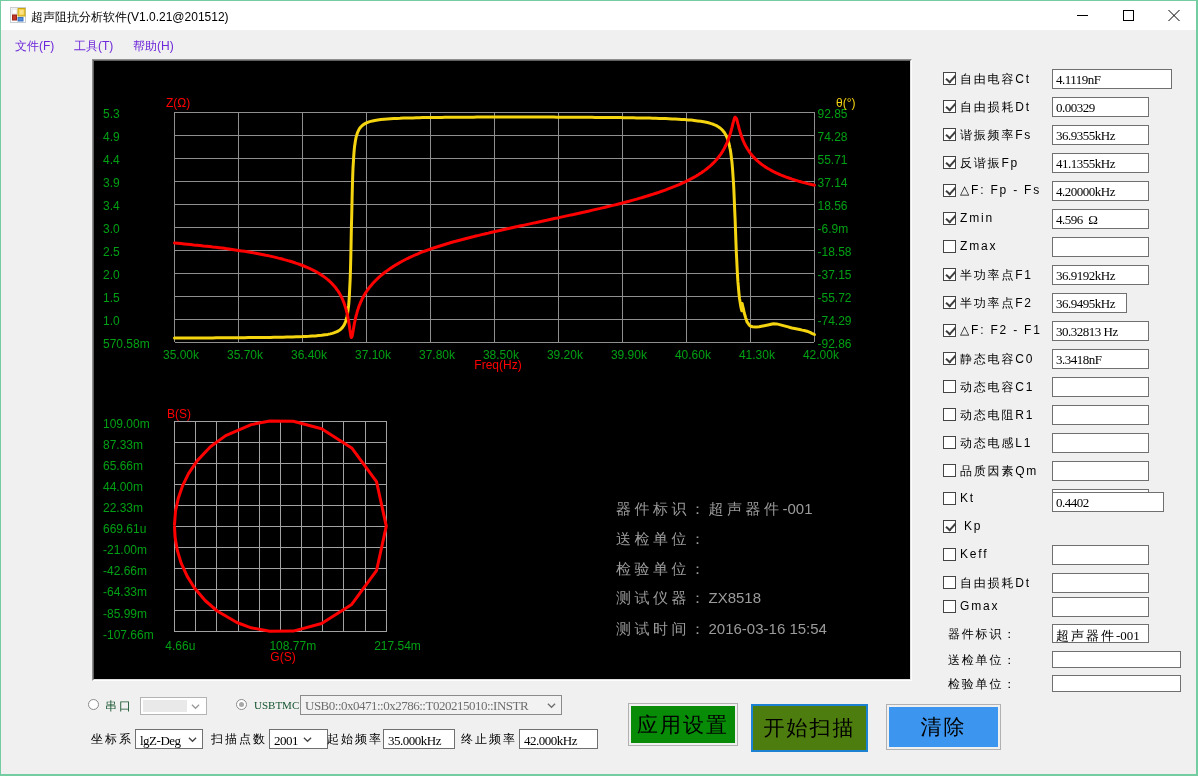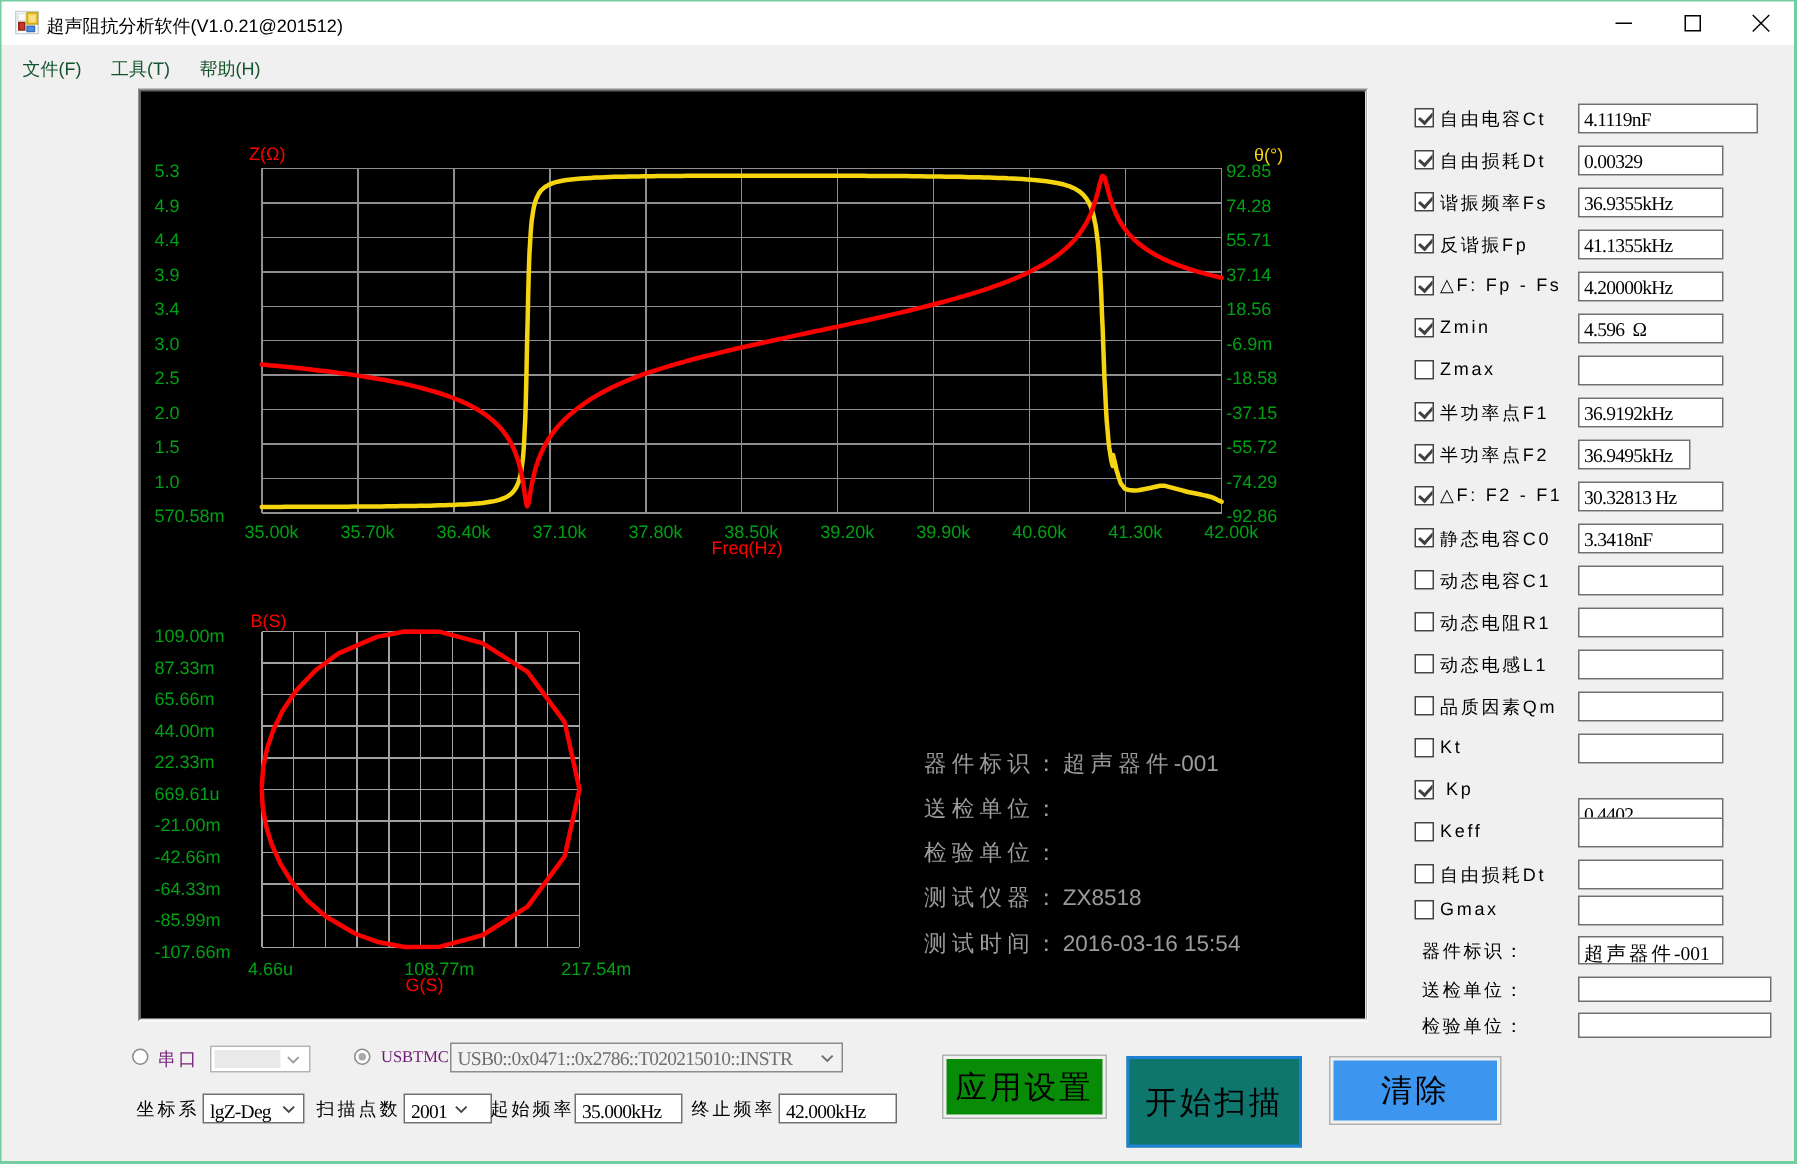--- a/index.html
+++ b/index.html
@@ -1,28 +1,28 @@
 <!DOCTYPE html>
 <html><head><meta charset="utf-8"><style>
 * {margin:0;padding:0;box-sizing:border-box}
 html,body {width:1198px;height:776px;overflow:hidden}
 body {font-family:"Liberation Sans",sans-serif;background:#f0f0f0;position:relative}
 .tb {position:absolute;left:0;top:0;width:1198px;height:30px;background:#fff}
 .title {position:absolute;left:31px;top:9px;font-size:12px;color:#000}
 .menu {position:absolute;top:30px;left:0;width:1198px;height:29px;background:#f0f0f0}
-.mi {position:absolute;top:8px;font-size:12px;color:#14532d}
+.mi {position:absolute;top:8px;font-size:12px;color:#6d28d9}
 .panel {position:absolute;left:92px;top:59px;width:820px;height:622px;border:1px solid;border-color:#8f8f8f #fdfdfd #fdfdfd #8f8f8f}
 .panel2 {position:absolute;left:0;top:0;width:818px;height:620px;border:1px solid;border-color:#606060 #e0e0e0 #e0e0e0 #606060;background:#000}
 .cb {position:absolute;width:13px;height:13px;background:#fff;border:1px solid #454545;overflow:hidden}
 .cb.ck:after {content:"";position:absolute;left:1.5px;top:1.5px;width:7.5px;height:4px;border-left:2px solid #3f3f3f;border-bottom:2px solid #3f3f3f;transform:rotate(-48deg)}
 .rl {position:absolute;font-size:12px;color:#000;letter-spacing:1.8px;white-space:pre}
 .rl2 {position:absolute;font-size:12px;color:#000;letter-spacing:1.8px;white-space:pre}
 .tf {position:absolute;height:20px;background:#fff;border:1px solid #707070;font-family:"Liberation Serif",serif;font-size:13px;letter-spacing:-0.5px;color:#000;padding:2px 0 0 3px;white-space:pre}
 .lab {position:absolute;font-size:12px;color:#000;letter-spacing:2px}
-.glab {position:absolute;font-size:12px;color:#701a75;letter-spacing:2px}
+.glab {position:absolute;font-size:12px;color:#14532d;letter-spacing:2px}
 .vtf {position:absolute;background:#fff;border:1px solid #707070;font-family:"Liberation Serif",serif;font-size:13px;letter-spacing:-0.5px;color:#000;white-space:pre}
 .radio {position:absolute;width:11px;height:11px;border-radius:50%;background:#fff;border:1px solid #8a8a8a}
 .chev {position:absolute;width:9px;height:9px}
 .btnw {position:absolute;border:1px solid #b1b1b1;background:#f0f0f0;padding:2px}
 .btn {width:100%;height:100%;display:flex;align-items:center;justify-content:center;font-size:21px;letter-spacing:2px;color:#000}
 .winborder {position:absolute;left:0;top:0;width:1198px;height:776px;border:2px solid #74cda1;border-top-width:1px;border-left-width:1px;z-index:99;pointer-events:none}
 </style></head><body>
 <div class="tb"></div>
 <svg style="position:absolute;left:10px;top:7px" width="16" height="16">
 <rect x="0.5" y="0.5" width="15" height="15" fill="#fff" stroke="#c9ced3"></rect>
@@ -207,21 +207,21 @@
 <span class="rl" style="left:960px;top:435px">动态电感L1</span>
 <span class="tf" style="left:1052px;top:433px;width:97px"></span>
 <span class="cb" style="left:943px;top:464px"></span>
 <span class="rl" style="left:960px;top:463px">品质因素Qm</span>
 <span class="tf" style="left:1052px;top:461px;width:97px"></span>
 <span class="cb" style="left:943px;top:492px"></span>
 <span class="rl" style="left:960px;top:491px">Kt</span>
 <span class="tf" style="left:1052px;top:489px;width:97px"></span>
 <span class="cb ck" style="left:943px;top:520px"></span>
 <span class="rl" style="left:964px;top:519px">Kp</span>
-<span class="tf" style="left:1052px;top:532px;width:97px">0.4402</span>
+<span class="tf" style="left:1052px;top:492px;width:112px">0.4402</span>
 <span class="cb" style="left:943px;top:548px"></span>
 <span class="rl" style="left:960px;top:547px">Keff</span>
 <span class="tf" style="left:1052px;top:545px;width:97px"></span>
 <span class="cb" style="left:943px;top:576px"></span>
 <span class="rl" style="left:960px;top:575px">自由损耗Dt</span>
 <span class="tf" style="left:1052px;top:573px;width:97px"></span>
 <span class="cb" style="left:943px;top:600px"></span>
 <span class="rl" style="left:960px;top:599px">Gmax</span>
 <span class="tf" style="left:1052px;top:597px;width:97px"></span>
 <span class="rl2" style="right:181px;top:626px">器件标识：</span>
@@ -261,18 +261,18 @@
     </svg>
 </div>
 <span class="lab" style="left:327px;top:731px">起始频率</span>
 <div class="vtf" style="left:383px;top:729px;width:72px;height:20px;padding:2.5px 0 0 4px">35.000kHz</div>
 <span class="lab" style="left:461px;top:731px">终止频率</span>
 <div class="vtf" style="left:519px;top:729px;width:79px;height:20px;padding:2.5px 0 0 4px">42.000kHz</div>
 
 <div class="btnw" style="left:628px;top:703px;width:110px;height:43px">
     <div class="btn" style="background:#088c08">应用设置</div>
   </div>
-<div style="position:absolute;left:751px;top:704px;width:117px;height:61px;border:2px solid #1e82d2;background:#0f766e;padding:1px">
+<div style="position:absolute;left:751px;top:704px;width:117px;height:48px;border:2px solid #1e82d2;background:#4d7c0f;padding:1px">
     <div class="btn">开始扫描</div>
   </div>
 <div class="btnw" style="left:886px;top:704px;width:115px;height:46px">
     <div class="btn" style="background:#3c96ef">清除</div>
   </div>
 <div class="winborder"></div>
 </body></html>

